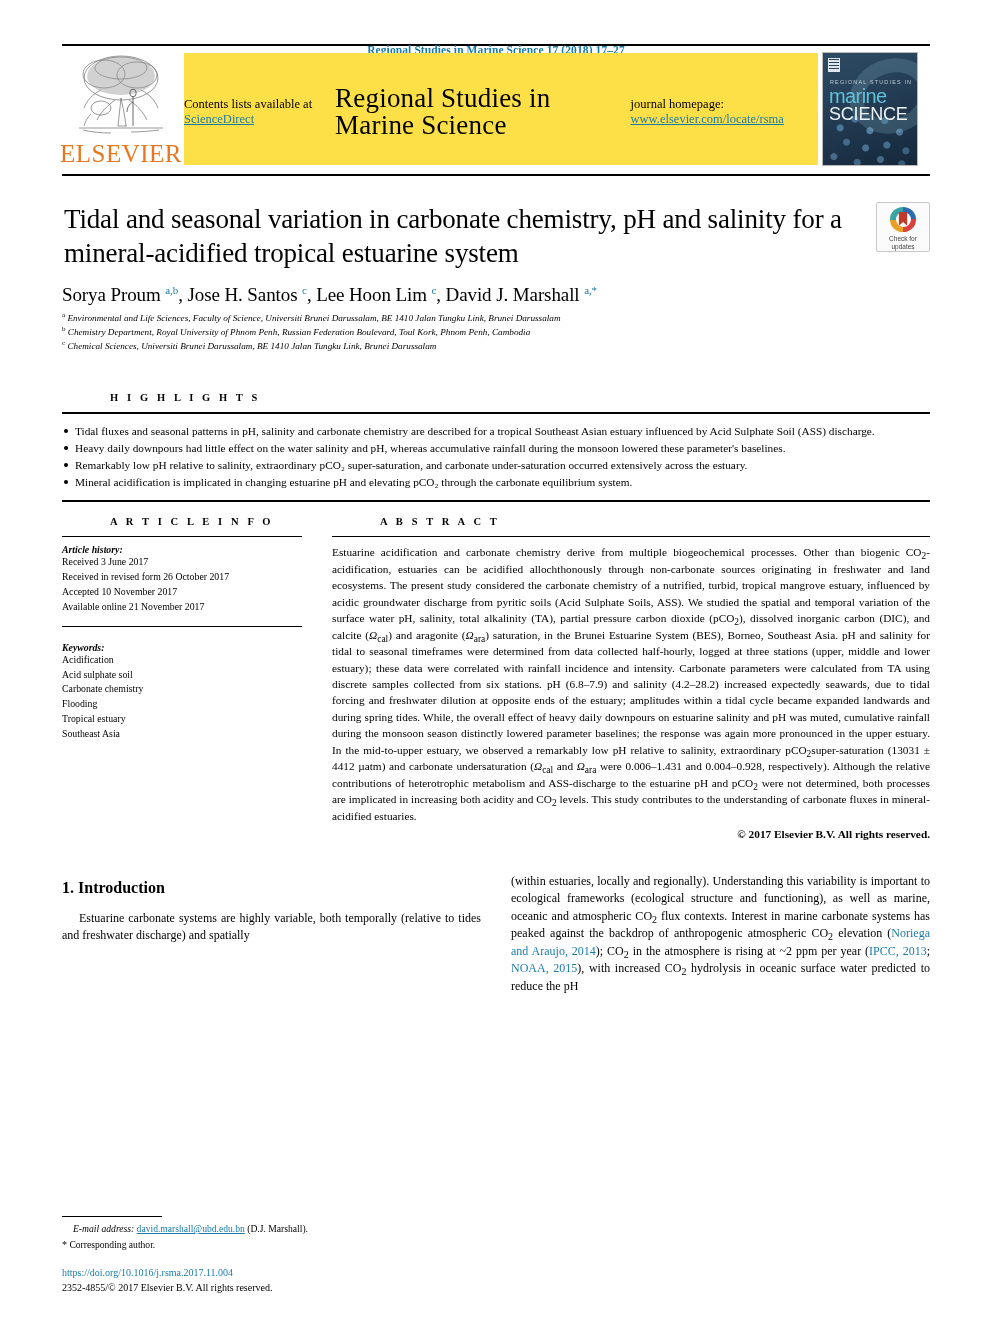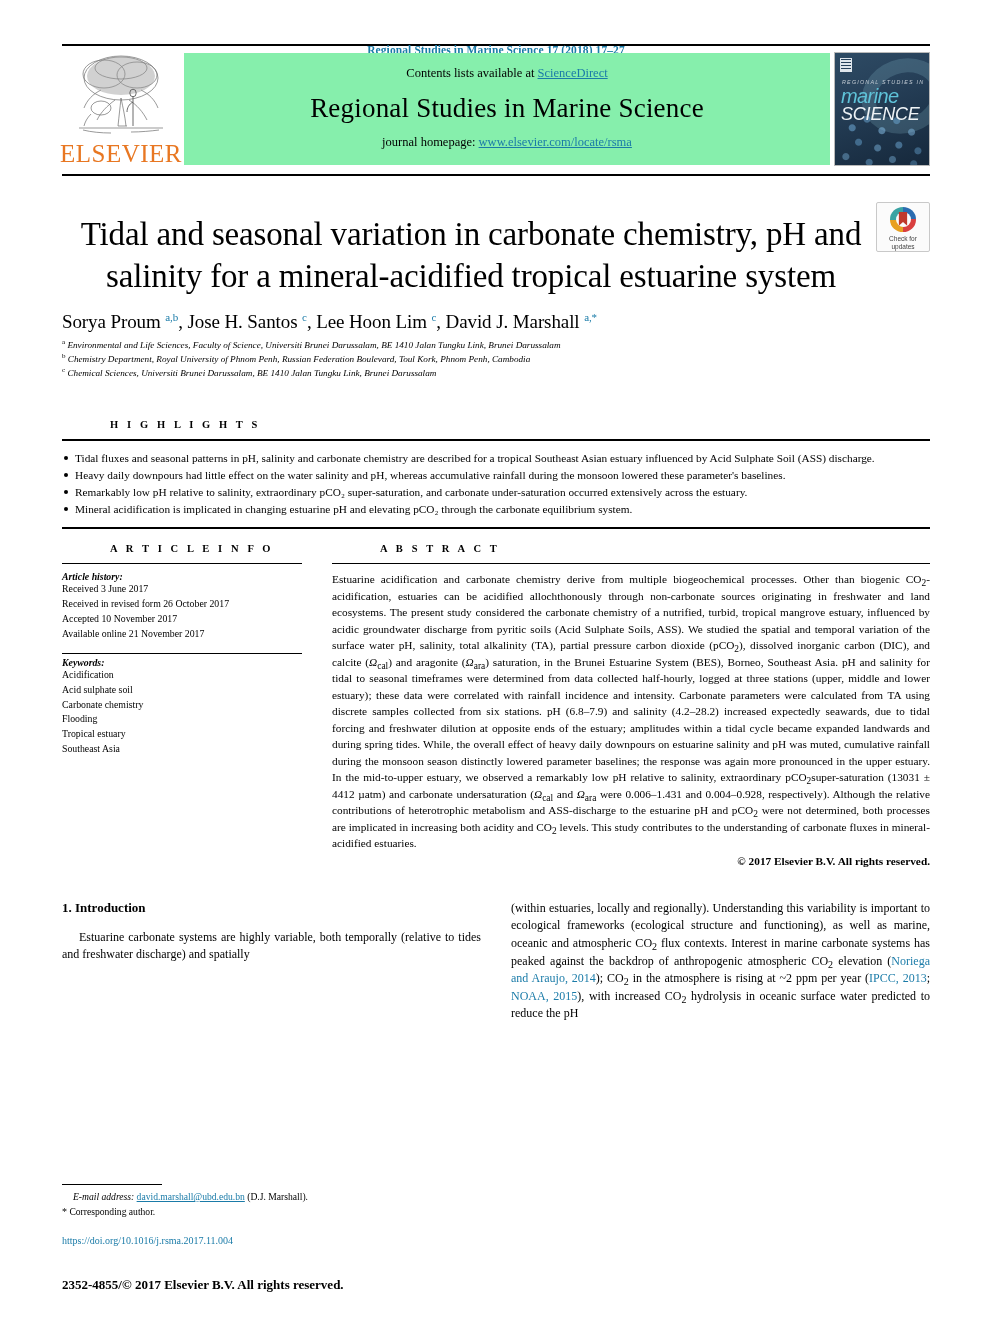--- a/index.html
+++ b/index.html
@@ -47,46 +47,45 @@
   .els-word {
     color: #E87722;
     font-family: "Liberation Serif", serif;
     font-size: 25px;
     letter-spacing: .5px;
     line-height: 1;
     margin-top: 1px;
   }
   .mast-center {
     flex: 1 1 auto;
-    background: #86efac;
+    background: #fde047;
     margin: 3px 4px 3px 4px;
     display: flex;
-    flex-direction: column;
+    flex-direction: row;
     align-items: center;
     justify-content: space-between;
-    padding: 13px 0 15px 0;
+    padding: 13px 0 7px 0;
   }
   .contents-line { font-size: 12.5px; }
   .sd-link { color: #1a7ba8; }
   .journal-name {
     font-size: 27px;
     letter-spacing: .2px;
     line-height: 1;
   }
   .homepage-line { font-size: 12.5px; }
   .homepage-url { color: #1a7ba8; }
   .cover {
     flex: 0 0 96px;
     width: 96px;
-    margin: 2px 0 2px 0;
+    margin: 2px 12px 2px 0;
     border: 1px solid #b9b9b9;
     background: linear-gradient(160deg,#2e4b64 0%,#27415a 32%,#1d3349 70%,#16283b 100%);
     position: relative;
     overflow: hidden;
-    font-style: italic;
   }
   .cover-el { position:absolute; top:5px; left:5px; width:12px; height:14px;
     background:#dfe6ec; }
   .cover-el::after{content:"";position:absolute;left:1px;top:1px;right:1px;bottom:1px;
     background:repeating-linear-gradient(#27415a 0 1px,#dfe6ec 1px 3px);}
   .cover-reg { position:absolute; top:26px; left:7px; font-family:"Liberation Sans",sans-serif;
     font-size:5.4px; letter-spacing:1.2px; color:#c3ccd4; }
   .cover-marine { position:absolute; top:33px; left:6px; font-family:"Liberation Sans",sans-serif;
     font-size:20px; color:#5fc3d9; line-height:1; letter-spacing:-.6px;}
   .cover-science { position:absolute; top:52px; left:6px; font-family:"Liberation Sans",sans-serif;
@@ -107,27 +106,26 @@
       radial-gradient(circle at 14% 80%, rgba(120,175,215,.45) 0 3px, transparent 4px),
       radial-gradient(circle at 36% 88%, rgba(110,170,215,.45) 0 3px, transparent 4px),
       radial-gradient(circle at 58% 84%, rgba(120,175,215,.45) 0 3px, transparent 4px),
       radial-gradient(circle at 78% 90%, rgba(100,160,205,.4) 0 3px, transparent 4px);
   }
   .rule-thick { border-top: 2.5px solid #000; margin-top: 6px; }
 
   
   .title-block { padding-top: 24px; position: relative; }
   .paper-title {
-    font-size: 33px;
+    font-size: 27px;
     line-height: 1.26;
     letter-spacing: -.15px;
-    margin: 14px;
+    margin: 2px;
     font-weight: normal;
     max-width: 790px;
-    text-align: center;
   }
   .crossmark {
     position: absolute;
     right: 0; top: 26px;
     width: 54px; height: 50px;
     border: 1px solid #c9c9c9;
     background: #fbfbfb;
     display: flex; flex-direction: column;
     align-items: center; justify-content: flex-start;
     padding-top: 4px;
@@ -176,42 +174,42 @@
   }
   .hl-rule-bottom { border-top: 2px solid #000; margin-top: 10px; }
 
   
   .info-abstract { display: flex; margin-top: 14px; }
   .col-info { flex: 0 0 270px; padding-right: 30px; }
   .col-abstract { flex: 1 1 auto; }
   .rule-med { border-top: 1.6px solid #000; margin: 9px 0 7px 0; }
   .info-label { font-size: 9.8px; font-style: italic; font-weight: bold; }
   .info-line { font-size: 9.8px; line-height: 1.52; }
-  .kw-block { margin-top: 11px; padding-top: 3px; border-top: 1.6px solid #000; }
+  .kw-block { margin-top: 11px; padding-top: 15px; border-top: 1.6px solid #000; }
 
   .abstract-body { font-size: 11.3px; line-height: 1.46; text-align: justify; }
   .abstract-body p { margin: 0; }
   .copyright { text-align: right; font-weight: bold; margin-top: 2px; font-size: 11.3px; }
 
   
   .body-area { margin-top: 30px; display: flex; gap: 30px; position: relative; }
   .bcol { flex: 1 1 0; min-width: 0; }
-  .sec-title { font-size: 13px; font-weight: bold; margin: 0 0 13px 0; }
+  .sec-title { font-size: 16px; font-weight: bold; margin: 6px 0 13px 0; }
   .ptext { font-size: 12px; line-height: 1.46; text-align: justify; margin: 0; }
   .ptext.indent { text-indent: 17px; }
   .lnk { color: #1a7ba8; }
 
   .footnote-wrap { position: absolute; left: 62px; bottom: 28px; width: 430px; }
   .fn-rule { border-top: 1.2px solid #000; width: 100px; margin-bottom: 5px; }
   .fn-line { font-size: 9.6px; line-height: 1.5; }
   .fn-star { font-size: 10px; }
   .fn-ital { font-style: italic; }
   .doi-block { margin-top: 14px; }
   .doi-line { font-size: 10px; color: #1a7ba8; font-weight: normal; line-height: 1.45; }
-  .issn-line { font-size: 13px; font-weight: bold; line-height: 1.45; margin-top: 28px; }
+  .issn-line { font-size: 10px; font-weight: normal; line-height: 1.45; }
   sub, sup { line-height: 0; }
 </style>
 </head>
 <body>
 
 <div class="page">
 
   <div class="running-head">Regional Studies in Marine Science 17 (2018) 17–27</div>
 
   <div class="masthead">

